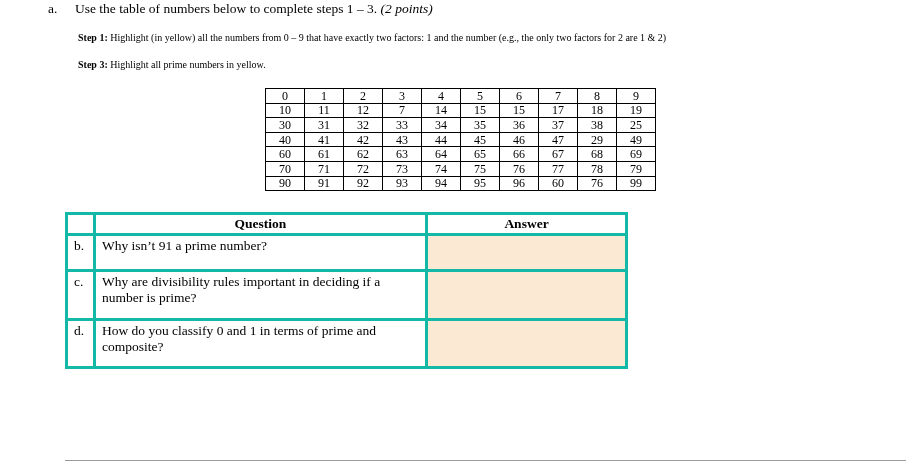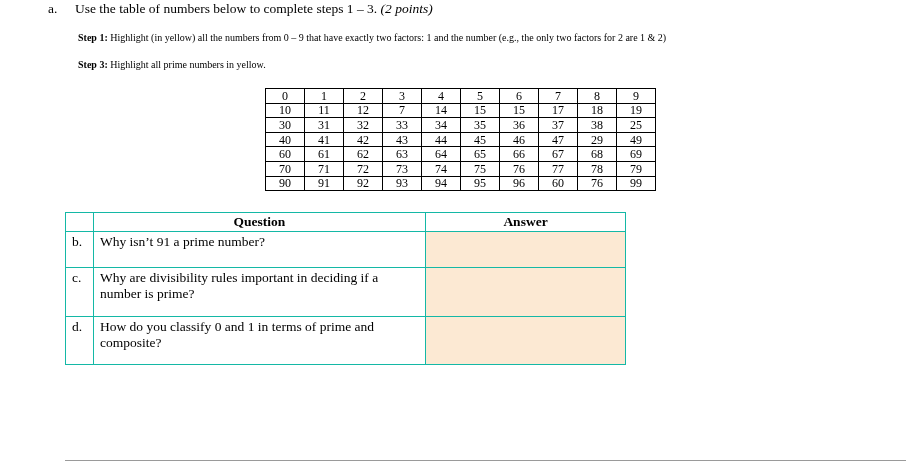--- a/index.html
+++ b/index.html
@@ -56,21 +56,21 @@
 
   
   table.qa-table {
     border-collapse: collapse;
     margin-left: 65px;
     margin-top: 21px;
     table-layout: fixed;
   }
   table.qa-table th,
   table.qa-table td {
-    border: 1px solid #14b8a6;
+    border: 3px solid #14b8a6;
     font-size: 13.5px;
     vertical-align: top;
     padding: 2px 6px;
   }
   table.qa-table th {
     font-weight: bold;
     text-align: center;
     height: 19px;
     padding: 1px 0;
   }

